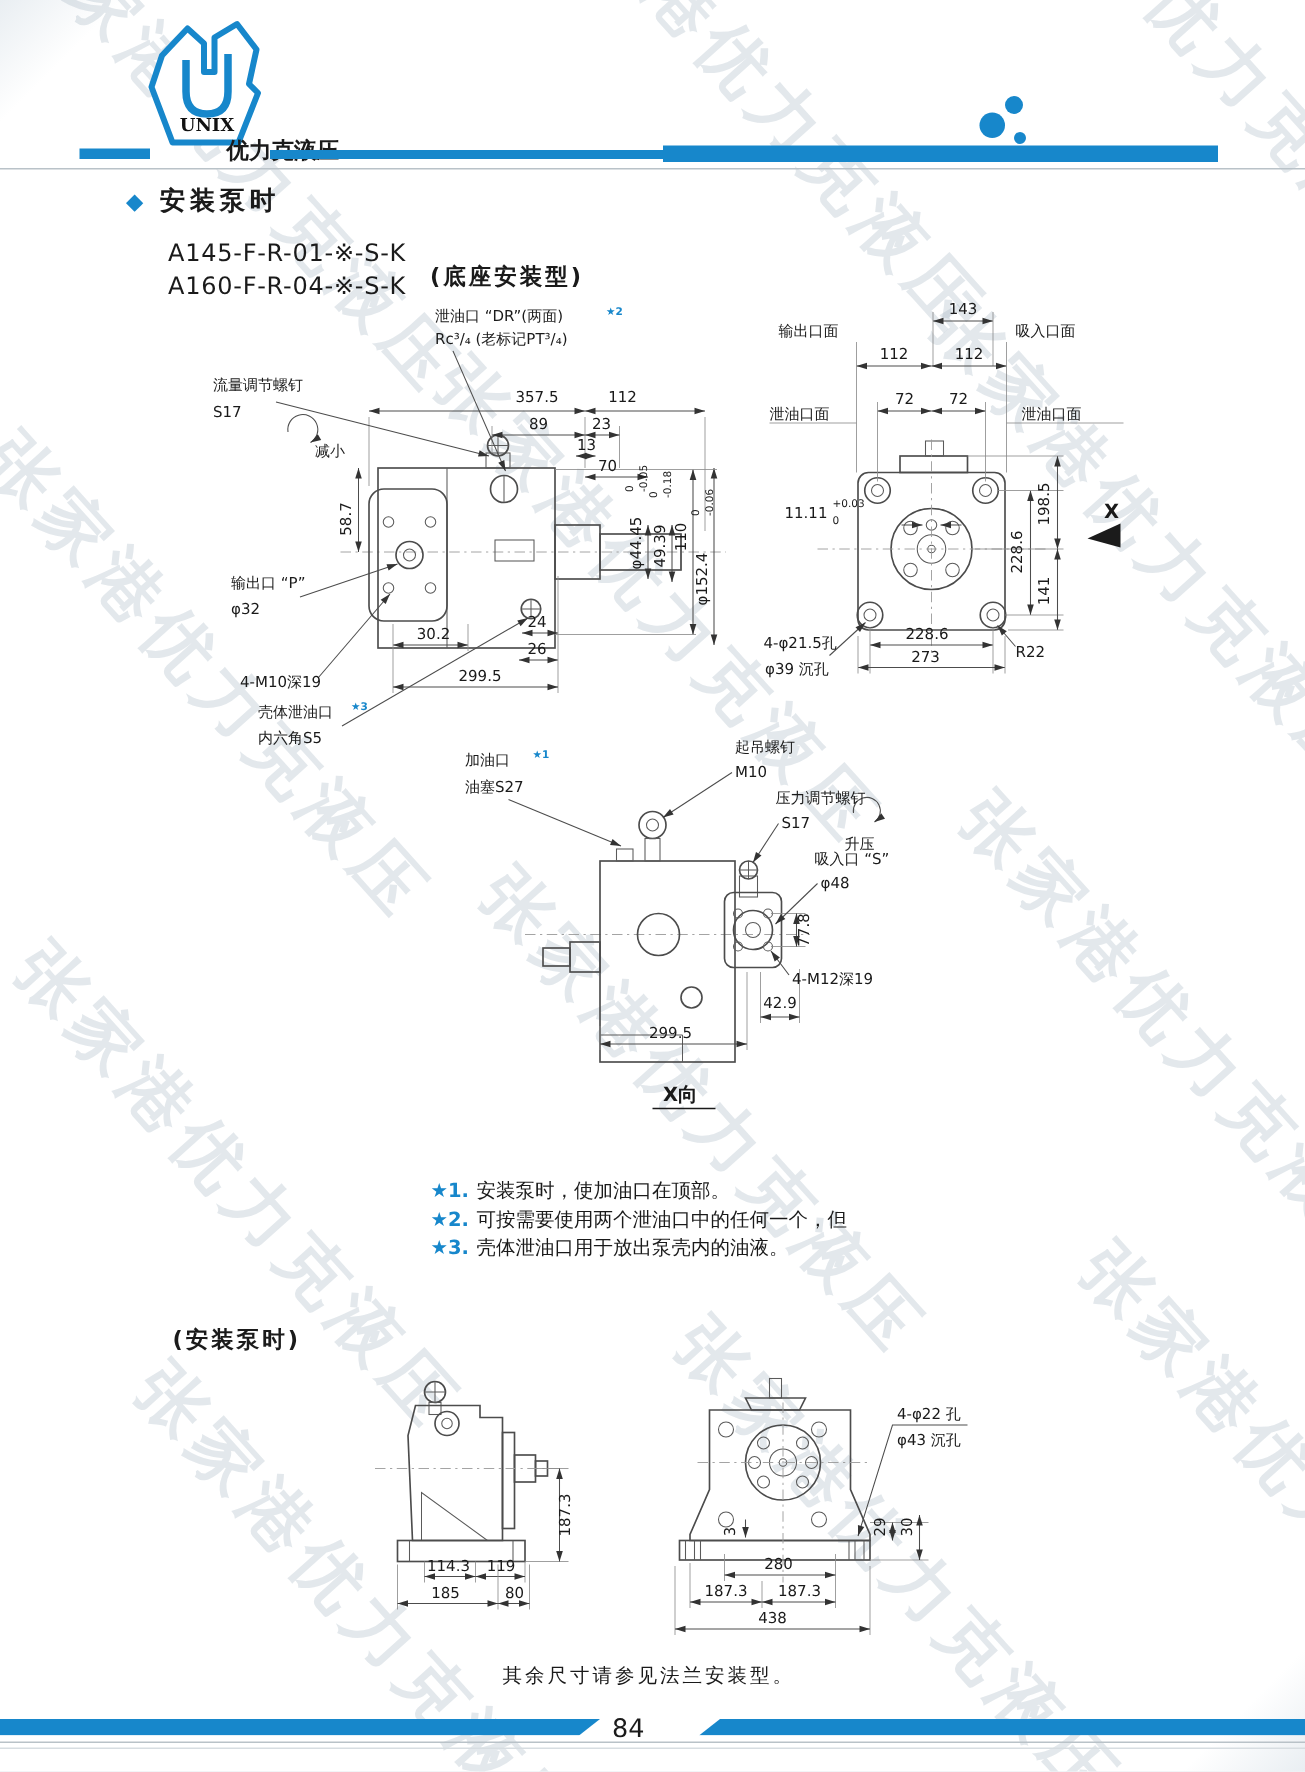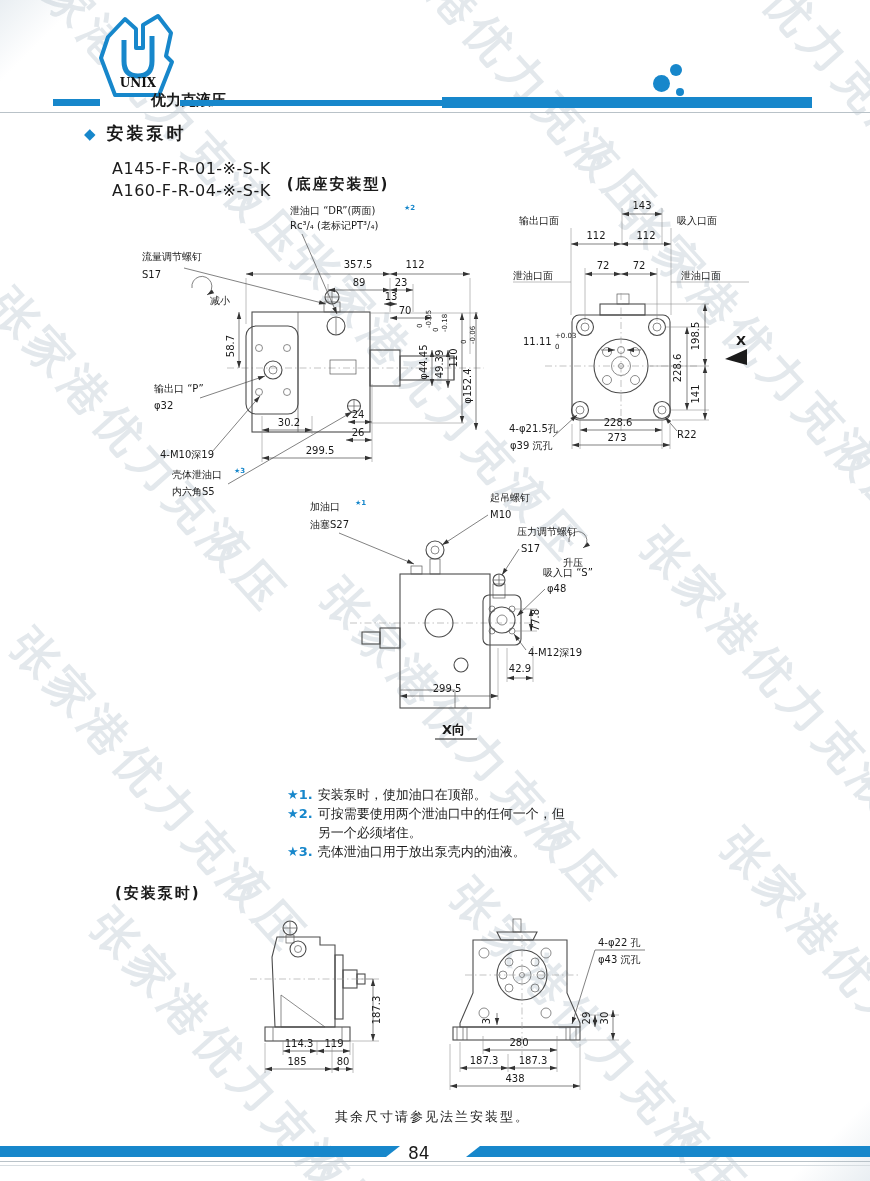--- a/index.html
+++ b/index.html
@@ -339,21 +339,20 @@
 
   <div id="notes">
     <div class="note">
       <span class="mk">★1.</span>
       <span>安装泵时，使加油口在顶部。</span>
     </div>
     <div class="note">
       <span class="mk">★2.</span>
       <span>
         <div>可按需要使用两个泄油口中的任何一个，但</div>
-        <div>另一个必须堵住。</div>
       </span>
     </div>
     <div class="note">
       <span class="mk">★3.</span>
       <span>壳体泄油口用于放出泵壳内的油液。</span>
     </div>
   </div>
 
   <div class="models" style="left:115px;top:876px">
     <div class="mt">(安装泵时)</div>

